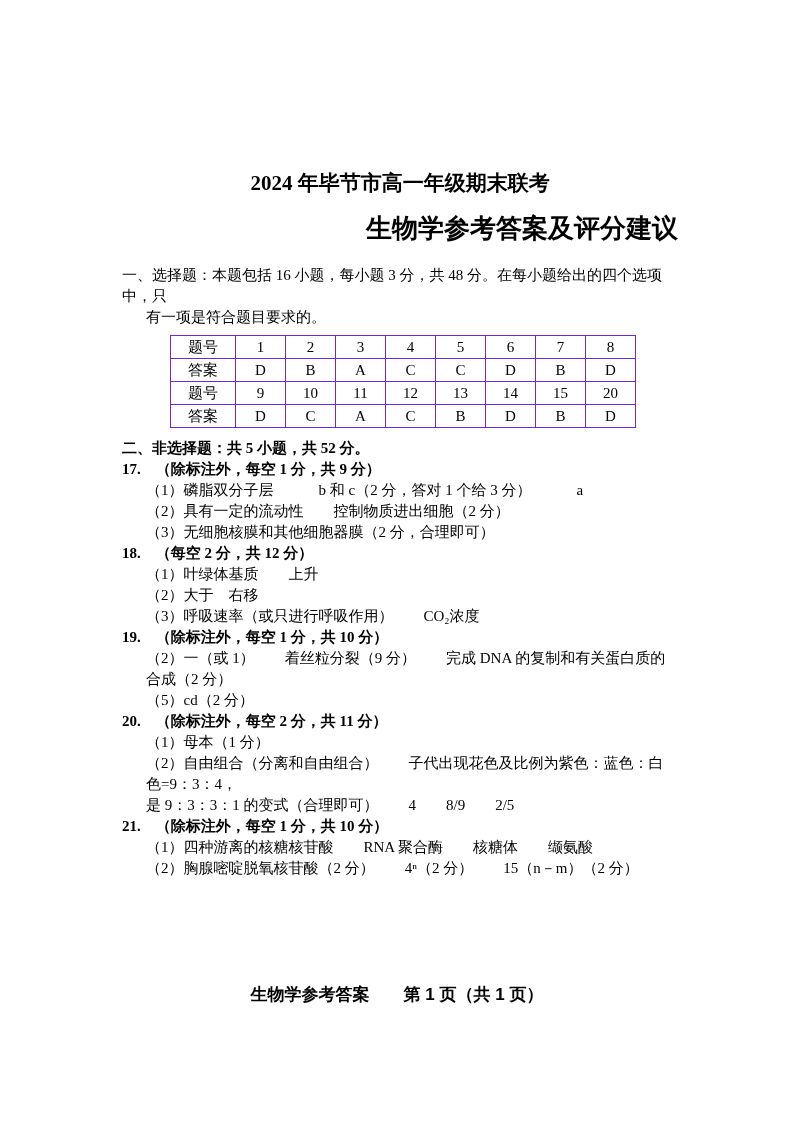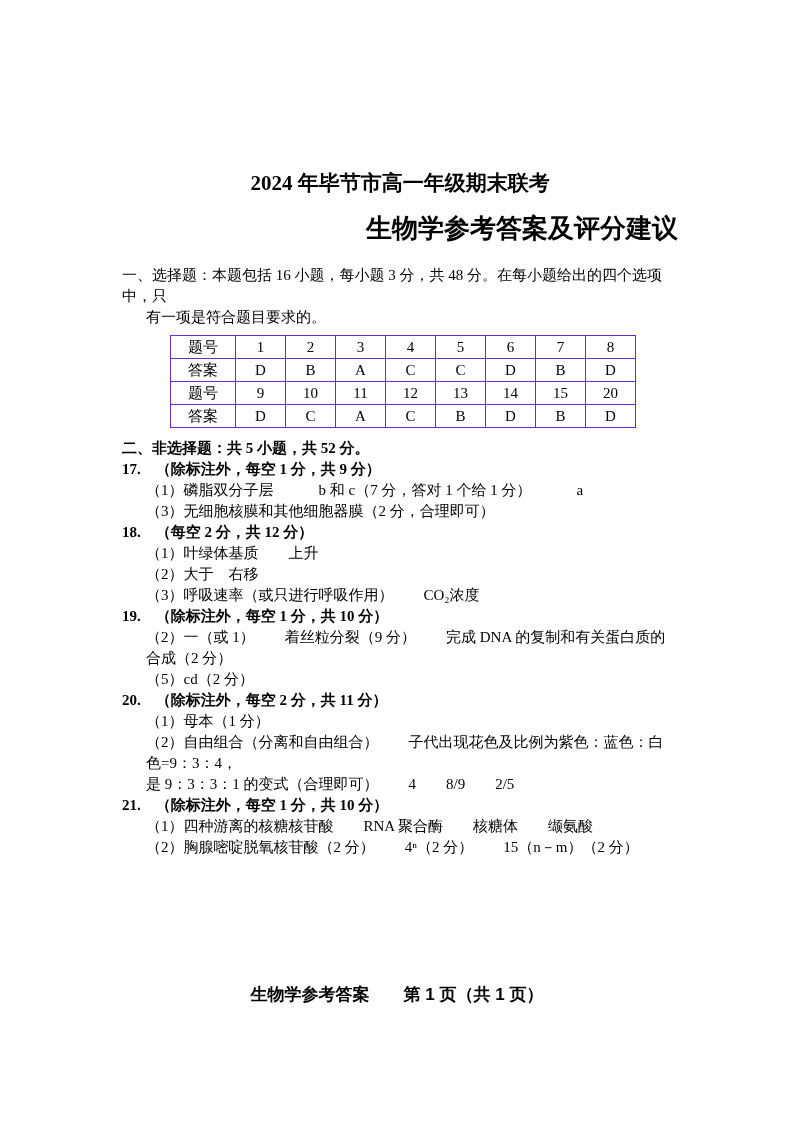--- a/index.html
+++ b/index.html
@@ -155,21 +155,22 @@
             <td class="num-col">D</td>
           </tr>
         </tbody>
     </table>
 
     <div class="sec2-heading">二、非选择题：共 5 小题，共 52 分。</div>
 
     <div>
         <div>
           <div class="q-header">17.　（除标注外，每空 1 分，共 9 分）</div>
-          <div class="q-line">（1）磷脂双分子层　　　b 和 c（7 分，答对 1 个给 1 分）　　　a</div>
+          <div class="q-line">（1）磷脂双分子层　　　b 和 c（2 分，答对 1 个给 3 分）　　　a</div>
+          <div class="q-line">（2）具有一定的流动性　　控制物质进出细胞（2 分）</div>
           <div class="q-line">（3）无细胞核膜和其他细胞器膜（2 分，合理即可）</div>
         </div>
         <div>
           <div class="q-header">18.　（每空 2 分，共 12 分）</div>
           <div class="q-line">（1）叶绿体基质　　上升</div>
           <div class="q-line">（2）大于　右移</div>
           <div class="q-line">（3）呼吸速率（或只进行呼吸作用）　　CO₂浓度</div>
         </div>
         <div>
           <div class="q-header">19.　（除标注外，每空 1 分，共 10 分）</div>

